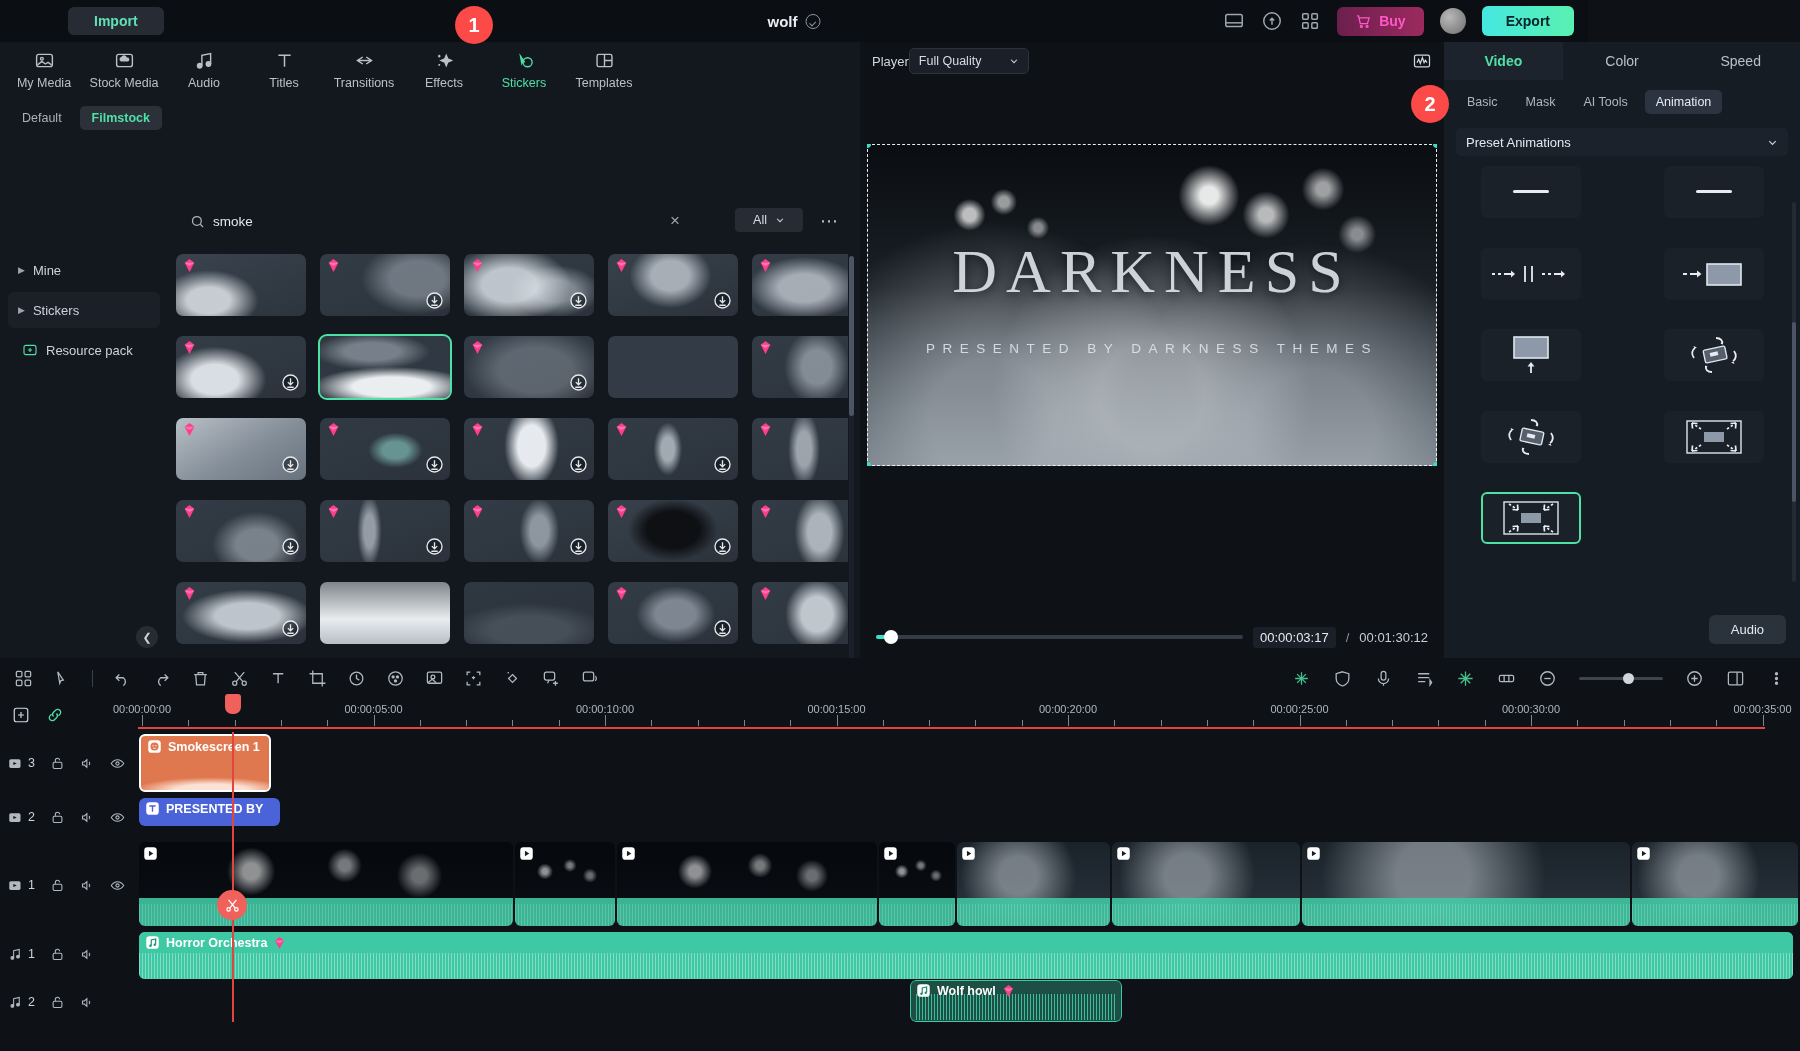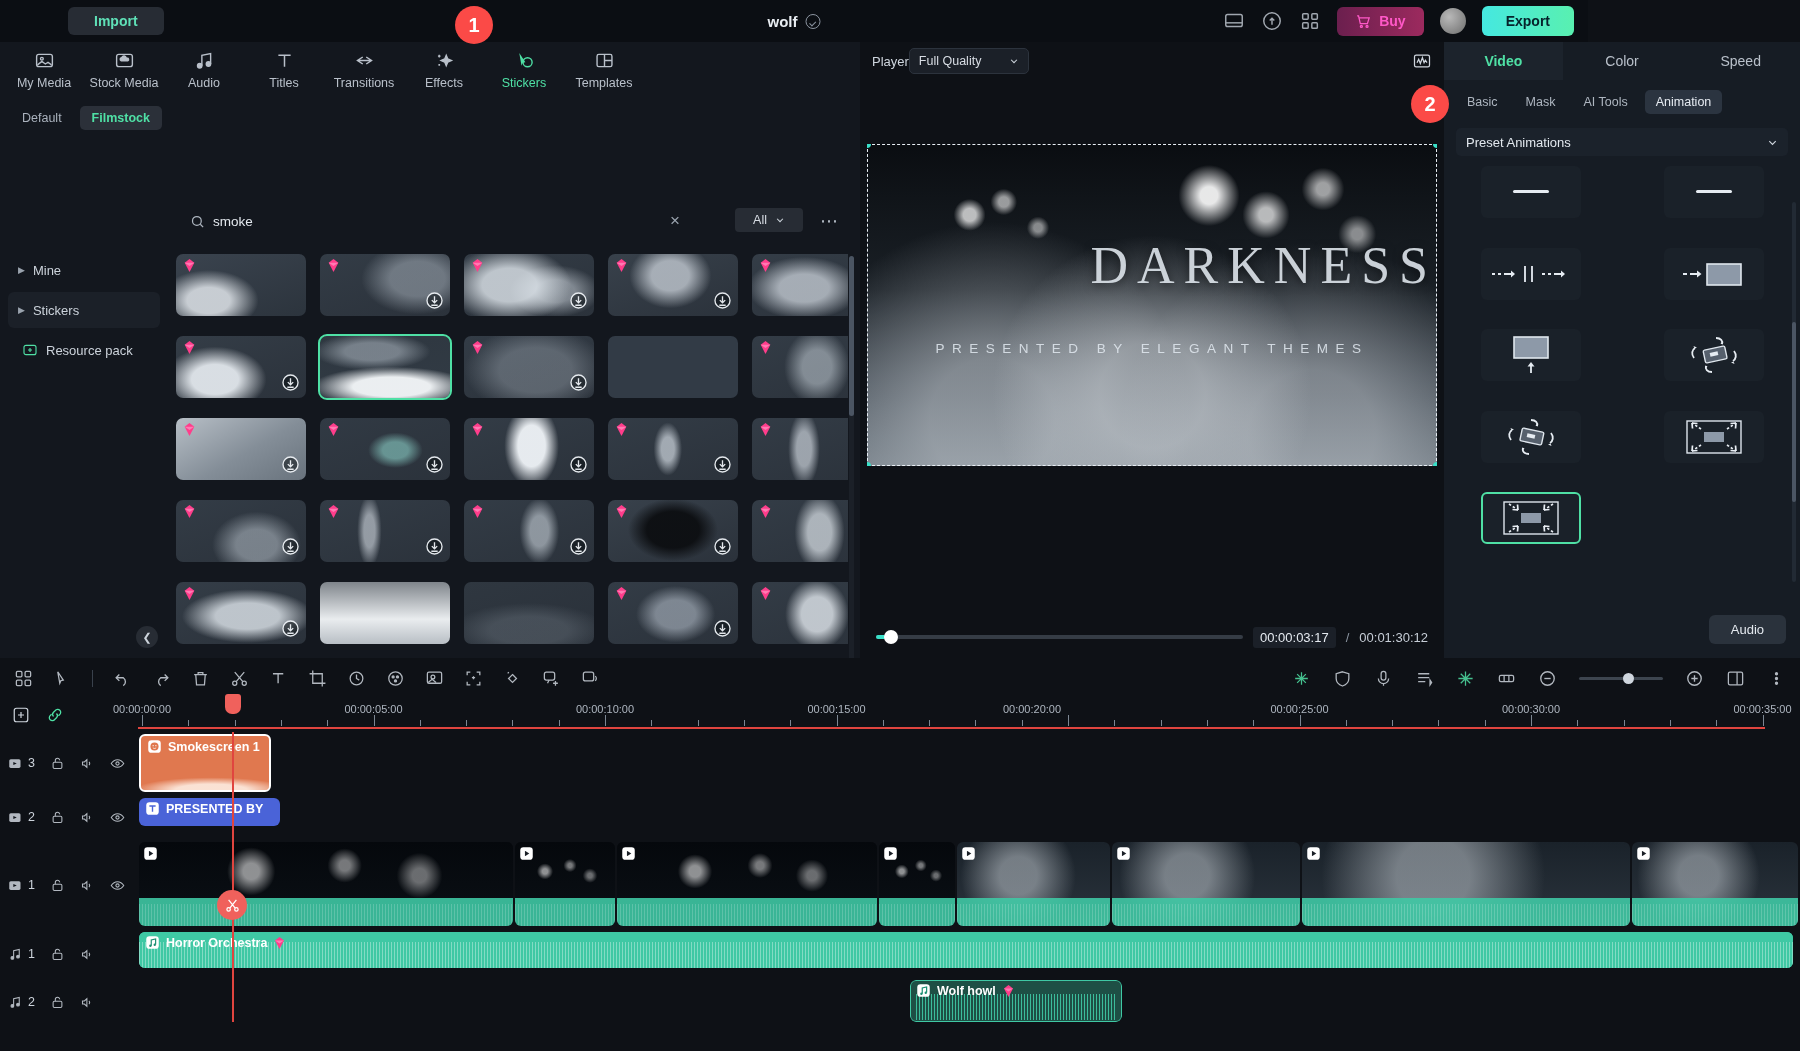--- a/index.html
+++ b/index.html
@@ -177,23 +177,23 @@
       radial-gradient(circle at 60% 16%, rgba(255,255,255,.9) 0 2%, transparent 7%),
       radial-gradient(circle at 70% 22%, rgba(255,255,255,.7) 0 1.5%, transparent 5%),
       radial-gradient(circle at 80% 14%, rgba(255,255,255,.6) 0 1.2%, transparent 4%),
       radial-gradient(circle at 86% 28%, rgba(255,255,255,.5) 0 1%, transparent 3.5%),
       radial-gradient(circle at 50% 78%, rgba(210,215,220,.55) 0 14%, transparent 42%),
       radial-gradient(circle at 22% 86%, rgba(200,206,212,.5) 0 12%, transparent 38%),
       radial-gradient(circle at 78% 90%, rgba(205,210,216,.45) 0 12%, transparent 36%),
       linear-gradient(180deg,#0a0d11 0%, #1a2026 45%, #464f58 78%, #6b757e 100%);
   }
   .vtitle {
-    position:absolute; left:0; right:0; top:92px; text-align:right;
+    position:absolute; left:0; right:0; top:92px; text-align:center;
     font-family: "Liberation Serif", serif;
-    font-size: 52px; letter-spacing: 9px; font-weight: 300;
+    font-size: 62px; letter-spacing: 9px; font-weight: 300;
     color: rgba(226,233,240,.88);
     text-shadow: 0 2px 10px rgba(0,0,0,.5);
   }
   .vsub {
     position:absolute; left:0; right:0; top: 197px; text-align:center;
     font-size: 13.5px; letter-spacing: 7.5px; color: rgba(226,233,240,.85);
   }
   .sel-box { position:absolute; inset:0; border:1.5px dashed #e8eef4; pointer-events:none; }
   .handle {
     position:absolute; width:8px; height:8px; border-radius:50%; background:#39e0c8;
@@ -715,21 +715,21 @@
       <svg class="ph-right" width="20" height="20" viewBox="0 0 24 24" fill="none" stroke="#cfd6de" stroke-width="1.5">
           <rect x="3" y="5" width="18" height="14" rx="2"></rect>
           <path d="M6 14l2-4 2 5 2.5-7 2 6 1.5-3 2 3"></path>
         </svg>
     </div>
 
     <div class="stage">
       <div class="video-frame">
         <div class="vbg"></div>
         <div class="vtitle">DARKNESS</div>
-        <div class="vsub">PRESENTED BY ELEGANT THEMES</div>
+        <div class="vsub">PRESENTED BY DARKNESS THEMES</div>
         <div class="sel-box"></div>
 
         <div class="handle" style="left:-4px;top:-4px"></div>
         <div class="handle" style="right:-4px;top:-4px"></div>
         <div class="handle" style="left:-4px;bottom:-4px"></div>
         <div class="handle" style="right:-4px;bottom:-4px"></div>
       </div>
     </div>
 
     <div class="transport">
@@ -1063,21 +1063,21 @@
           <div class="tick min" style="left: 513.3px;"></div>
           <div class="tick min" style="left: 559.6px;"></div>
           <div class="tick min" style="left: 605.9px;"></div>
           <div class="tick min" style="left: 652.2px;"></div>
           <div class="tick-label" style="left: 698.5px;">00:00:15:00</div>
           <div class="tick maj" style="left: 698.5px;"></div>
           <div class="tick min" style="left: 744.8px;"></div>
           <div class="tick min" style="left: 791.1px;"></div>
           <div class="tick min" style="left: 837.4px;"></div>
           <div class="tick min" style="left: 883.7px;"></div>
-          <div class="tick-label" style="left: 894px;">00:00:20:00</div>
+          <div class="tick-label" style="left: 930px;">00:00:20:00</div>
           <div class="tick maj" style="left: 930px;"></div>
           <div class="tick min" style="left: 976.3px;"></div>
           <div class="tick min" style="left: 1022.6px;"></div>
           <div class="tick min" style="left: 1068.9px;"></div>
           <div class="tick min" style="left: 1115.2px;"></div>
           <div class="tick-label" style="left: 1161.5px;">00:00:25:00</div>
           <div class="tick maj" style="left: 1161.5px;"></div>
           <div class="tick min" style="left: 1207.8px;"></div>
           <div class="tick min" style="left: 1254.1px;"></div>
           <div class="tick min" style="left: 1300.4px;"></div>
@@ -1291,21 +1291,21 @@
         </div>
         <div class="clip vid-clip" style="left: 1632px; top: 110px; width: 166px; height: 84px;">
           <div style="position:absolute;inset:0;background:radial-gradient(circle at 40% 40%, rgba(225,232,238,.45) 0 18%, transparent 55%), linear-gradient(180deg,#1a222a,#2b343d)"></div>
           <svg style="position:absolute;left:4px;top:4px" width="15" height="15" viewBox="0 0 24 24">
             <rect x="2" y="2" width="20" height="20" rx="5" fill="#fff"></rect>
             <path d="M9.5 7.5 16.5 12l-7 4.5z" fill="#1a1f26"></path>
           </svg>
           <div style="position:absolute;left:0;right:0;bottom:0;height:28px;background:#3fc8a4;opacity:.9"></div>
           <div style="position:absolute;left:0;right:0;bottom:0;height:22px;background:repeating-linear-gradient(90deg, rgba(255,255,255,.18) 0 1px, transparent 1px 3px)"></div>
         </div>
-        <div class="clip aud-clip" style="left: 139px; top: 200px; width: 1654px; height: 36px;">
+        <div class="clip aud-clip" style="left: 139px; top: 200px; width: 1654px; height: 47px;">
           <div style="position:absolute;inset:0;background:#3fc8a4"></div>
           <div style="position:absolute;left:0;right:0;bottom:0;height:26px;background:repeating-linear-gradient(90deg, rgba(255,255,255,.35) 0 1.2px, transparent 1.2px 3px)"></div>
           <div class="clip-lbl" style="position:relative">
             <svg width="15" height="15" viewBox="0 0 24 24">
               <rect x="2" y="2" width="20" height="20" rx="5" fill="#fff"></rect>
               <path d="M10 17V8l7-1.6V15" stroke="#1b8f72" stroke-width="1.9" fill="none"></path>
               <circle cx="8.6" cy="17.2" r="1.9" fill="#1b8f72"></circle>
               <circle cx="15.6" cy="15.6" r="1.9" fill="#1b8f72"></circle>
             </svg>
             <span>Horror Orchestra</span>

